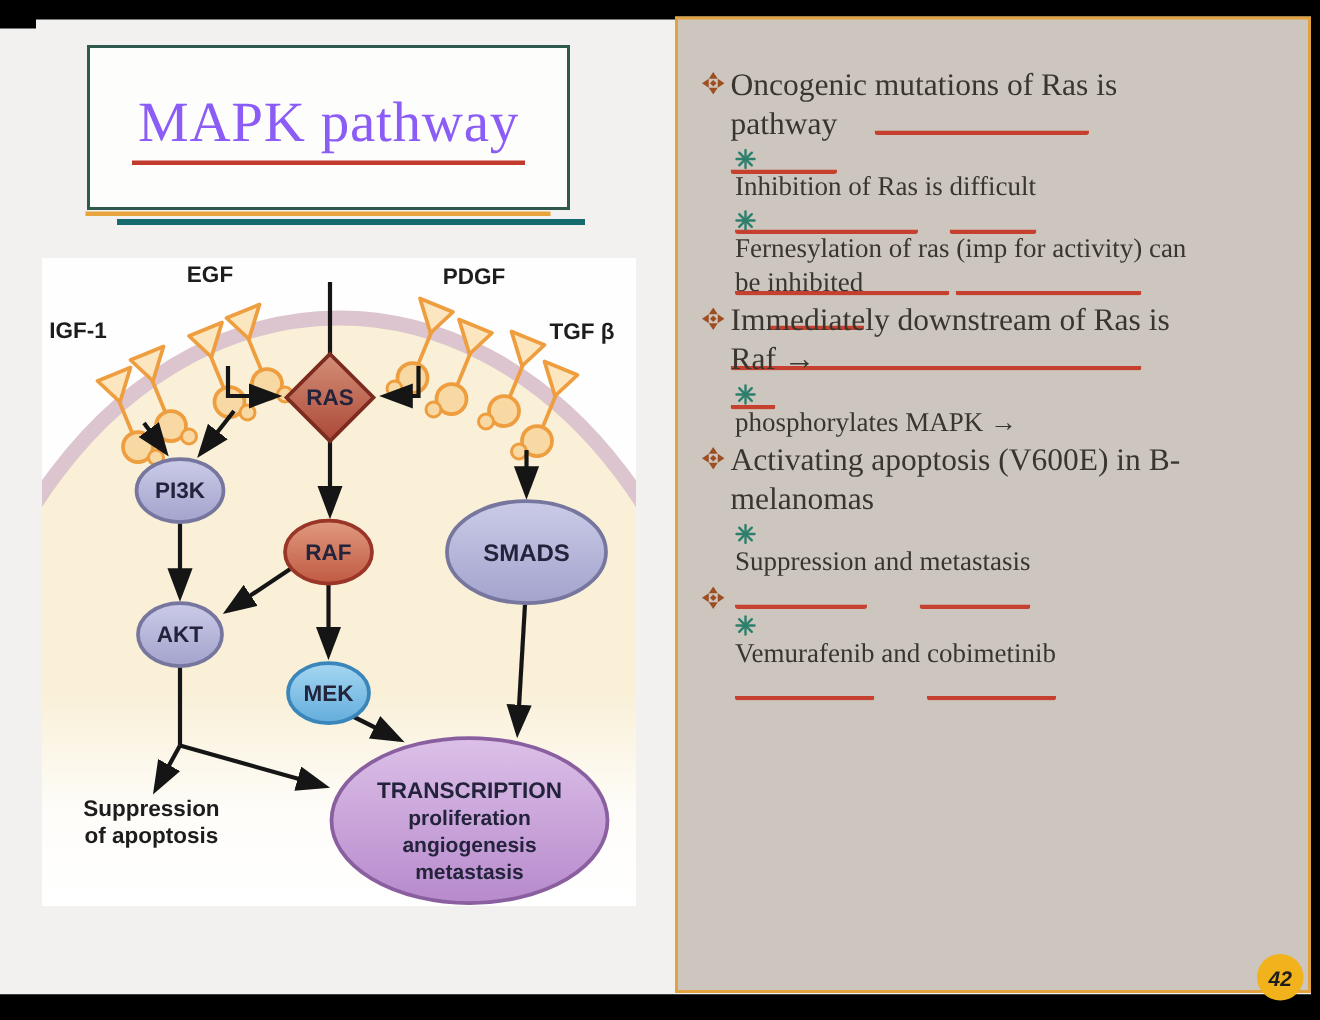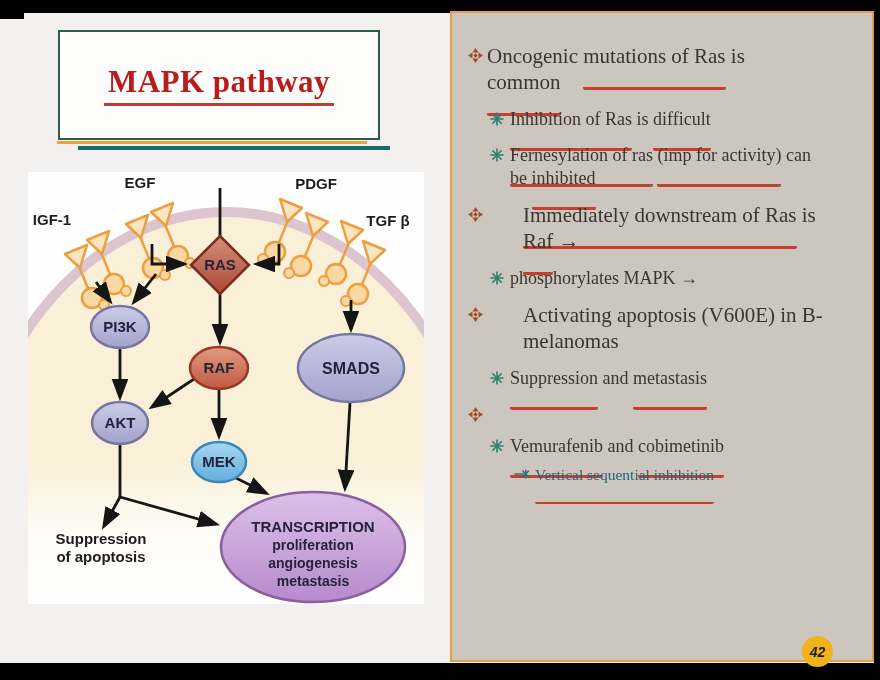--- a/index.html
+++ b/index.html
@@ -6,47 +6,47 @@
   .stage{position:relative;width:880px;height:680px;background:#000;overflow:hidden;
          font-family:"Liberation Serif",serif;}
   .slide-area{position:absolute;left:0;top:13px;width:874px;height:650px;background:#f2f1ef;}
   .notch{position:absolute;left:0;top:0;width:24px;height:19px;background:#000;}
   .bar-bottom{position:absolute;left:0;top:663px;width:880px;height:17px;background:#000;}
   .strip-right{position:absolute;left:874px;top:0;width:6px;height:680px;background:#000;}
 
   
   .title-box{position:absolute;left:58px;top:30px;width:318px;height:106px;background:#fdfdfc;
              border:2px solid #2e5a4e;display:flex;align-items:center;justify-content:center;}
-  .title-text{font-size:31px;font-weight:bold;color:#b91c1c;letter-spacing:.5px;
+  .title-text{font-size:38px;font-weight:normal;color:#8b5cf6;letter-spacing:.5px;
               border-bottom:3px solid #c23b2c;padding:0 4px 3px 4px;}
   .rule-orange{position:absolute;left:57px;top:141px;width:310px;height:3px;background:#e7a43c;}
   .rule-teal{position:absolute;left:78px;top:146px;width:312px;height:4px;background:#156a6e;}
 
   
   .diagram{position:absolute;left:28px;top:172px;width:396px;height:432px;background:#fefefe;}
   .diagram svg{display:block;}
   .dg-label{font-family:"Liberation Sans",sans-serif;font-weight:bold;fill:#1d1d1d;}
   .node-label{font-family:"Liberation Sans",sans-serif;font-weight:bold;fill:#23233c;}
 
   
   .panel{position:absolute;left:450px;top:11px;width:424px;height:651px;background:#ccc6be;
          border:2px solid #e2a23f;box-sizing:border-box;padding:30px 12px 0 16px;overflow:hidden;
          color:#3a352f;}
   .item{display:flex;align-items:flex-start;}
   .item .bullet{flex:0 0 auto;}
   .l1{font-size:21px;line-height:26px;}
   .l2{font-size:18px;line-height:23px;margin-left:22px;}
   .l3{font-size:15.5px;line-height:19px;margin-left:46px;color:#1f6678;}
-  .m-l1{margin-top:12px;gap:36px;} .m-l2{margin-top:13px;} .m-l3{margin-top:7px;}
+  .m-l1{} .m-l2{margin-top:0;flex-direction:column;} .m-l3{margin-top:7px;}
   .l1 .bullet{margin:5px 4px 0 0;} .l2 .bullet{margin:4px 6px 0 0;} .l3 .bullet{margin:3px 5px 0 0;}
   .line{white-space:nowrap;}
   .u{border-bottom:3px solid #c5402e;padding-bottom:19px;border-radius:2px;}
   .l3 .u{border-bottom-width:2.5px;}
 
-  .page-badge{position:absolute;left:802px;top:636px;width:31px;height:31px;border-radius:50%;
+  .page-badge{position:absolute;left:838px;top:636px;width:31px;height:31px;border-radius:50%;
               background:#f1b21c;display:flex;align-items:center;justify-content:center;
               font-family:"Liberation Sans",sans-serif;font-style:italic;font-weight:bold;
               font-size:14px;color:#1e1e1e;}
 </style>
 </head>
 <body>
 
 <div class="stage">
 
   <div class="slide-area"></div>
@@ -185,21 +185,21 @@
           <g fill="#9d4f23">
             <polygon points="7.5,0 10.5,4.5 4.5,4.5"></polygon>
             <polygon points="7.5,15 10.5,10.5 4.5,10.5"></polygon>
             <polygon points="0,7.5 4.5,4.5 4.5,10.5"></polygon>
             <polygon points="15,7.5 10.5,4.5 10.5,10.5"></polygon>
             <polygon points="7.5,5.3 9.7,7.5 7.5,9.7 5.3,7.5"></polygon>
           </g>
         </svg>
       <div class="txt">
         <div class="line"><span>Oncogenic </span><span class="u">mutations of Ras</span><span> is</span></div>
-        <div class="line"><span class="u">common</span></div>
+        <div class="line"><span class="u">pathway</span></div>
       </div>
     </div>
 
     <div class="item l2 m-l2">
       <svg class="bullet" width="14" height="14" viewBox="0 0 14 14">
           <g stroke="#2d7f6d" stroke-width="1.6" stroke-linecap="round">
             <line x1="7" y1="1" x2="7" y2="13"></line>
             <line x1="1" y1="7" x2="13" y2="7"></line>
             <line x1="2.8" y1="2.8" x2="11.2" y2="11.2"></line>
             <line x1="11.2" y1="2.8" x2="2.8" y2="11.2"></line>
@@ -305,33 +305,20 @@
             <line x1="1" y1="7" x2="13" y2="7"></line>
             <line x1="2.8" y1="2.8" x2="11.2" y2="11.2"></line>
             <line x1="11.2" y1="2.8" x2="2.8" y2="11.2"></line>
           </g>
         </svg>
       <div class="txt">
           <div class="line"><span class="u">Vemurafenib</span><span> and </span><span class="u">cobimetinib</span></div>
         </div>
     </div>
 
-    <div class="item l3 m-l3">
-      <svg class="bullet" width="16" height="12" viewBox="0 0 16 12">
-          <g stroke="#2e6f80" stroke-width="1.5" stroke-linecap="round">
-            <line x1="1" y1="6" x2="10" y2="6"></line>
-            <line x1="9" y1="3" x2="14.5" y2="9"></line>
-            <line x1="9" y1="9" x2="14.5" y2="3"></line>
-            <line x1="11.8" y1="2.2" x2="11.8" y2="9.8"></line>
-          </g>
-        </svg>
-      <div class="txt">
-          <div class="line"><span class="u">Vertical sequential inhibition</span></div>
-        </div>
-    </div>
 
   </div>
 
   <div class="notch"></div>
   <div class="bar-bottom"></div>
   <div class="strip-right"></div>
 
   <div class="page-badge">42</div>
 
 </div>

